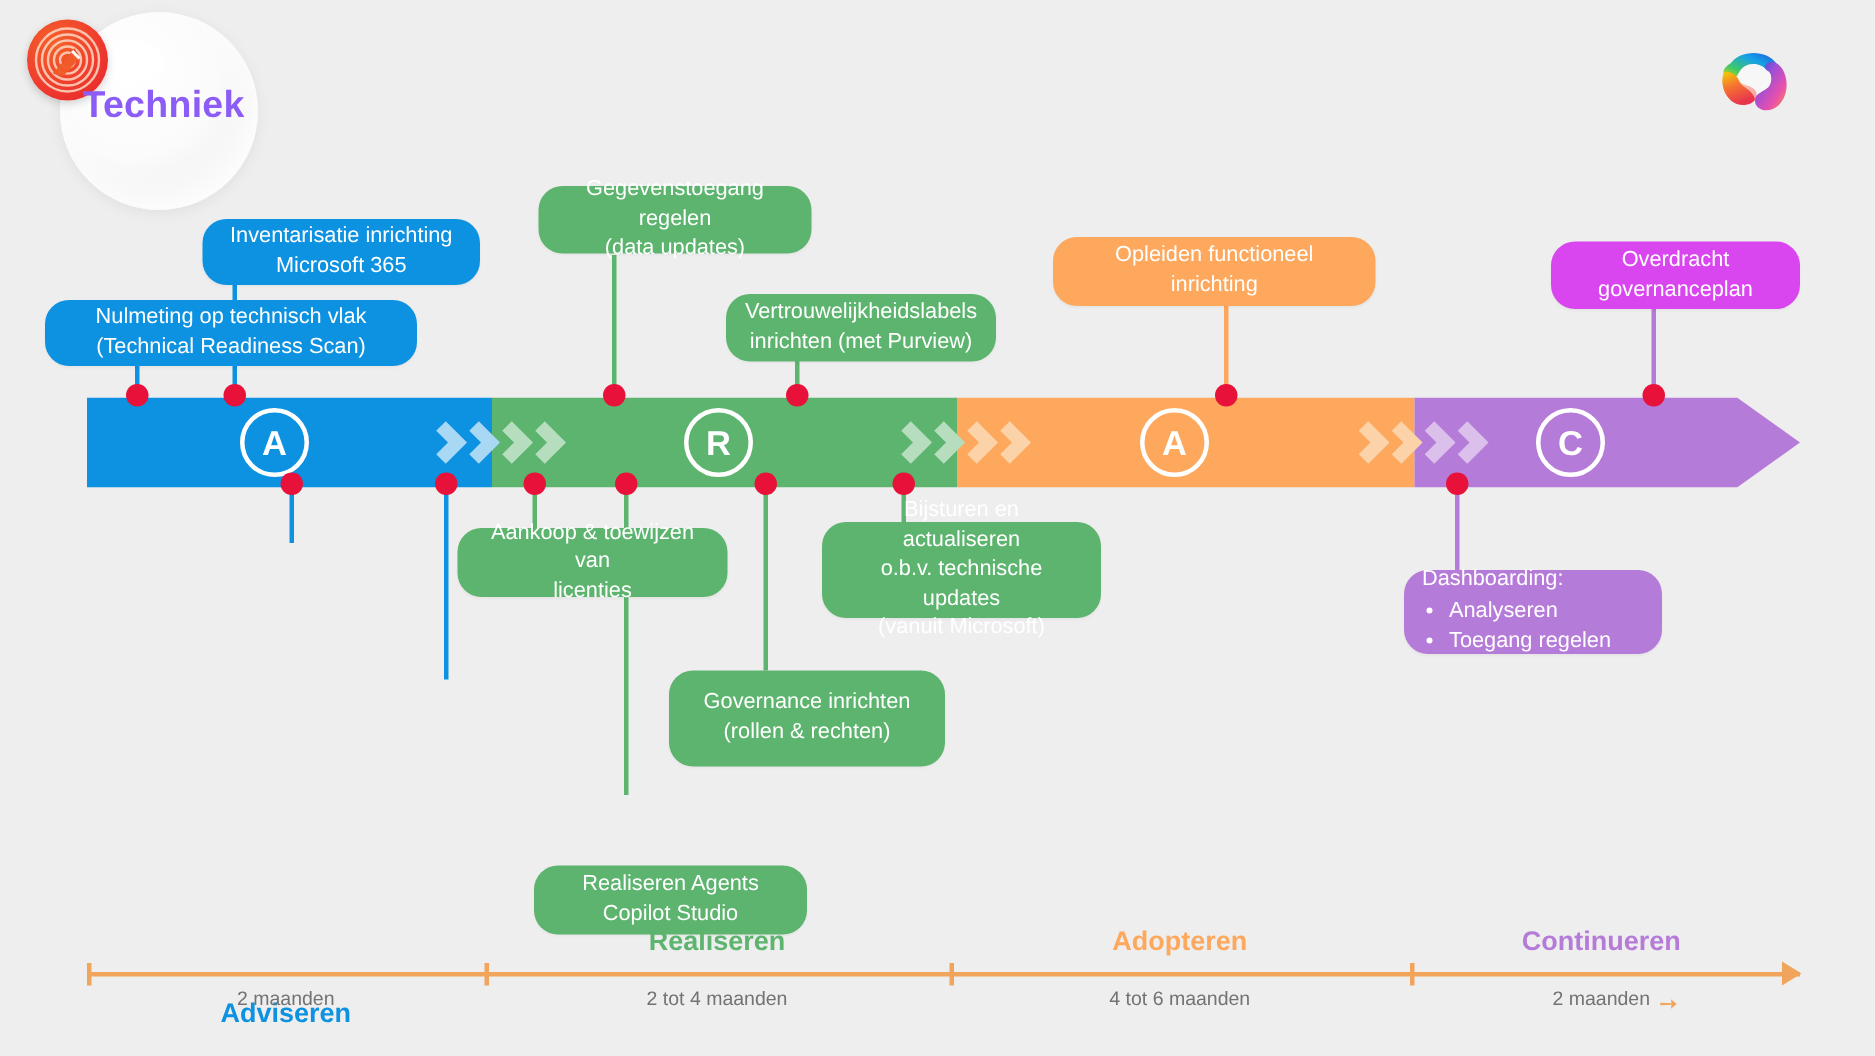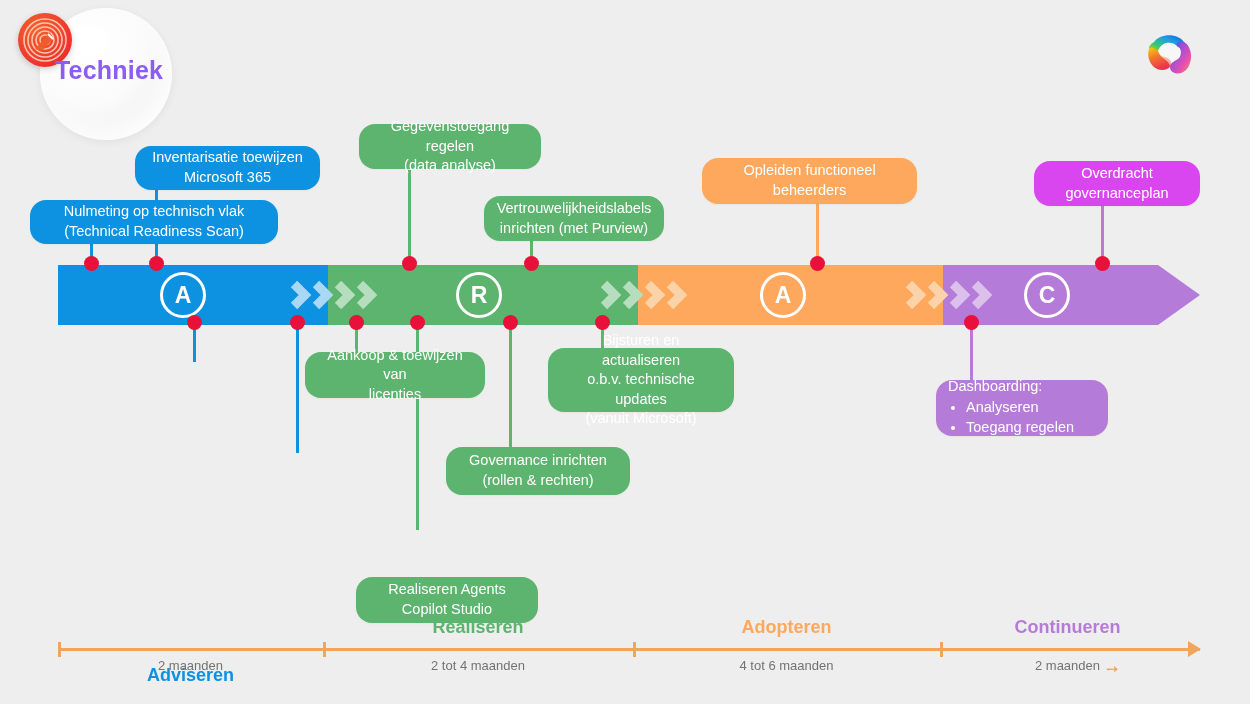--- a/index.html
+++ b/index.html
@@ -177,50 +177,50 @@
   <div class="dot" style="left:524px;top:256px;"></div>
 
   <div class="connector" style="left:816px;top:204px;height:64px;background:#fda85c;"></div>
   <div class="dot" style="left:810px;top:256px;"></div>
 
   <div class="connector" style="left:1101px;top:206px;height:62px;background:#b57bd8;"></div>
   <div class="dot" style="left:1095px;top:256px;"></div>
 
   <div class="callout" style="left:135px;top:146px;width:185px;height:44px;background:#0d91e1;">
     <span>
-      <span>Inventarisatie toewijzen</span><br>
+      <span>Inventarisatie inrichting</span><br>
       <span>Microsoft 365</span>
     </span>
   </div>
 
   <div class="callout" style="left:30px;top:200px;width:248px;height:44px;background:#0d91e1;">
     <span>
       <span>Nulmeting op technisch vlak</span><br>
       <span>(Technical Readiness Scan)</span>
     </span>
   </div>
 
   <div class="callout" style="left:359px;top:124px;width:182px;height:45px;background:#5cb46e;">
     <span>
       <span>Gegevenstoegang regelen</span><br>
-      <span>(data analyse)</span>
+      <span>(data updates)</span>
     </span>
   </div>
 
   <div class="callout" style="left:484px;top:196px;width:180px;height:45px;background:#5cb46e;">
     <span>
       <span>Vertrouwelijkheidslabels</span><br>
       <span>inrichten (met Purview)</span>
     </span>
   </div>
 
   <div class="callout" style="left:702px;top:158px;width:215px;height:46px;background:#fda85c;">
     <span>
       <span>Opleiden functioneel</span><br>
-      <span>beheerders</span>
+      <span>inrichting</span>
     </span>
   </div>
 
   <div class="callout" style="left:1034px;top:161px;width:166px;height:45px;background:#d946ef;">
     <span>
       <span>Overdracht</span><br>
       <span>governanceplan</span>
     </span>
   </div>
 
@@ -255,21 +255,21 @@
   </div>
 
   <div class="callout" style="left:548px;top:348px;width:186px;height:64px;background:#5cb46e;">
     <span>
       <span>Bijsturen en actualiseren</span><br>
       <span>o.b.v. technische updates</span><br>
       <span>(vanuit Microsoft)</span>
     </span>
   </div>
 
-  <div class="callout" style="left:446px;top:447px;width:184px;height:48px;background:#5cb46e;">
+  <div class="callout" style="left:446px;top:447px;width:184px;height:64px;background:#5cb46e;">
     <span>
       <span>Governance inrichten</span><br>
       <span>(rollen &amp; rechten)</span>
     </span>
   </div>
 
   <div class="callout" style="left:356px;top:530px;width:182px;height:46px;background:#5cb46e;margin-top:47px;">
     <span>
       <span>Realiseren Agents</span><br>
       <span>Copilot Studio</span>

